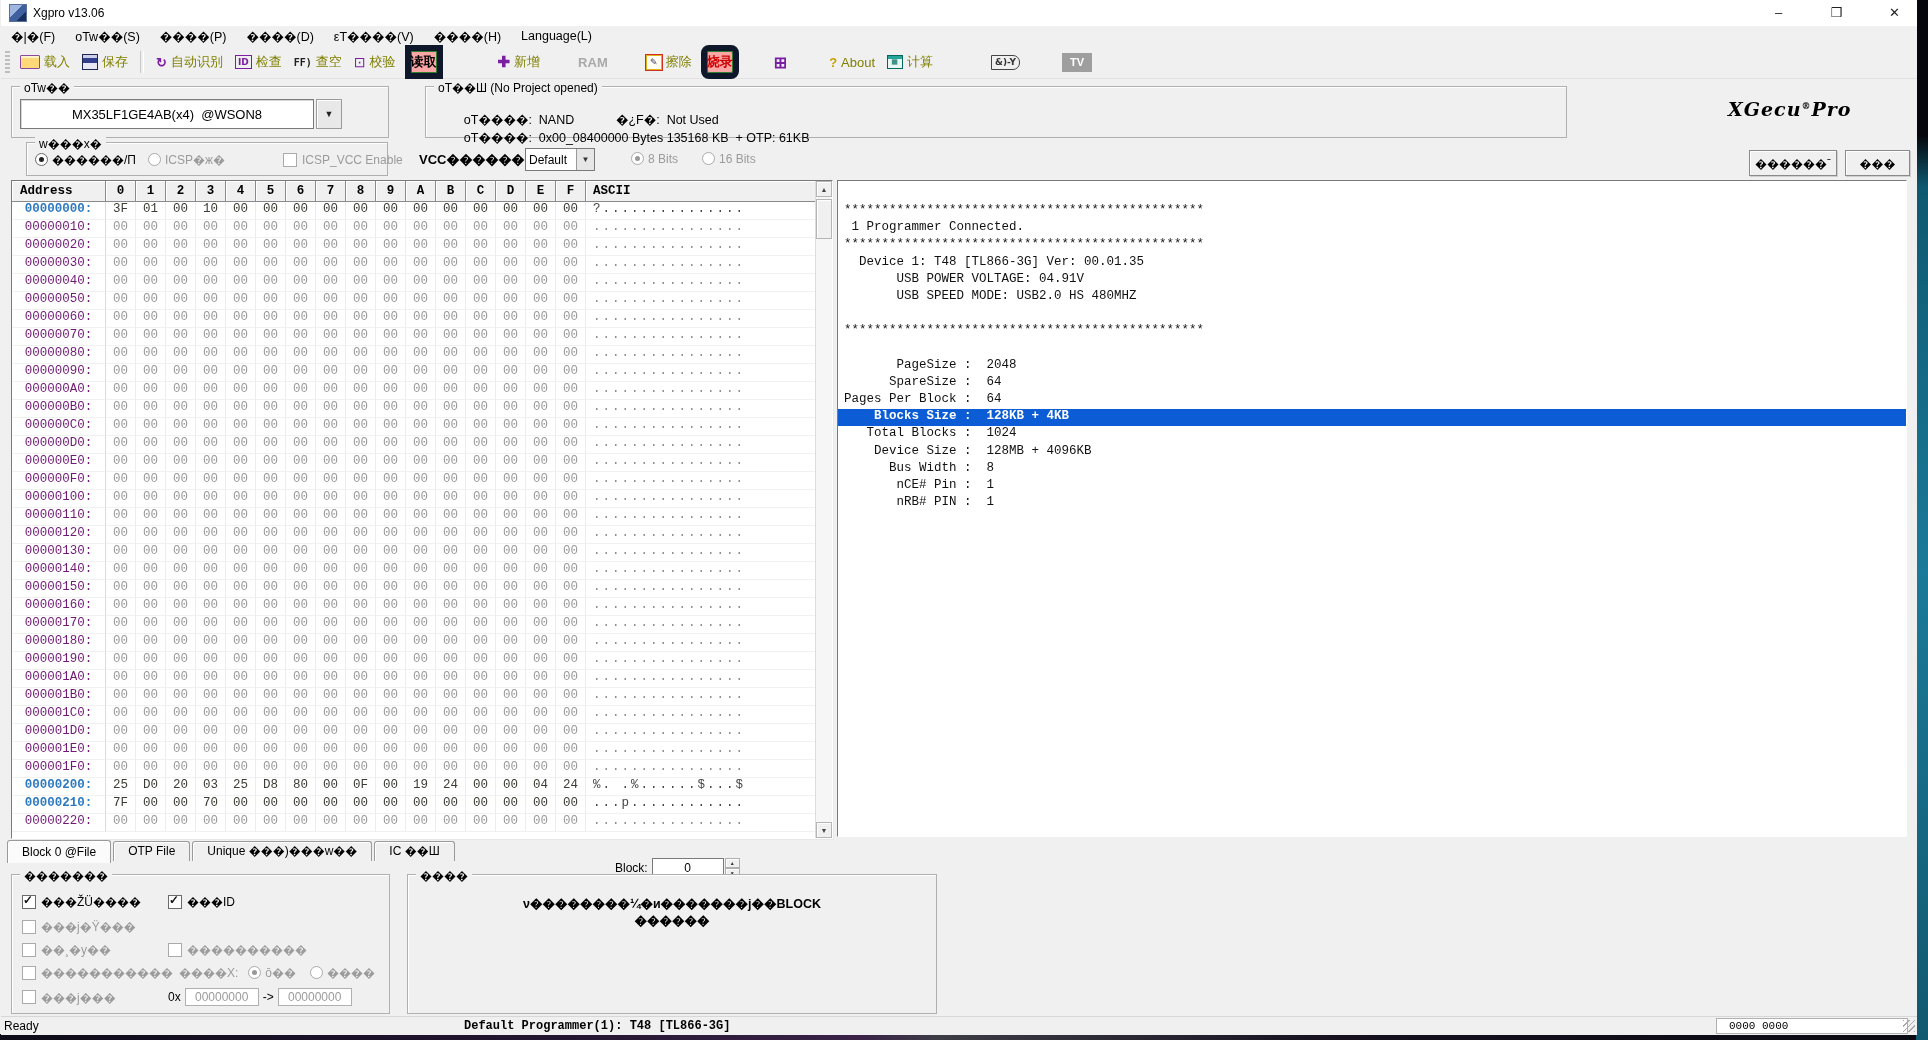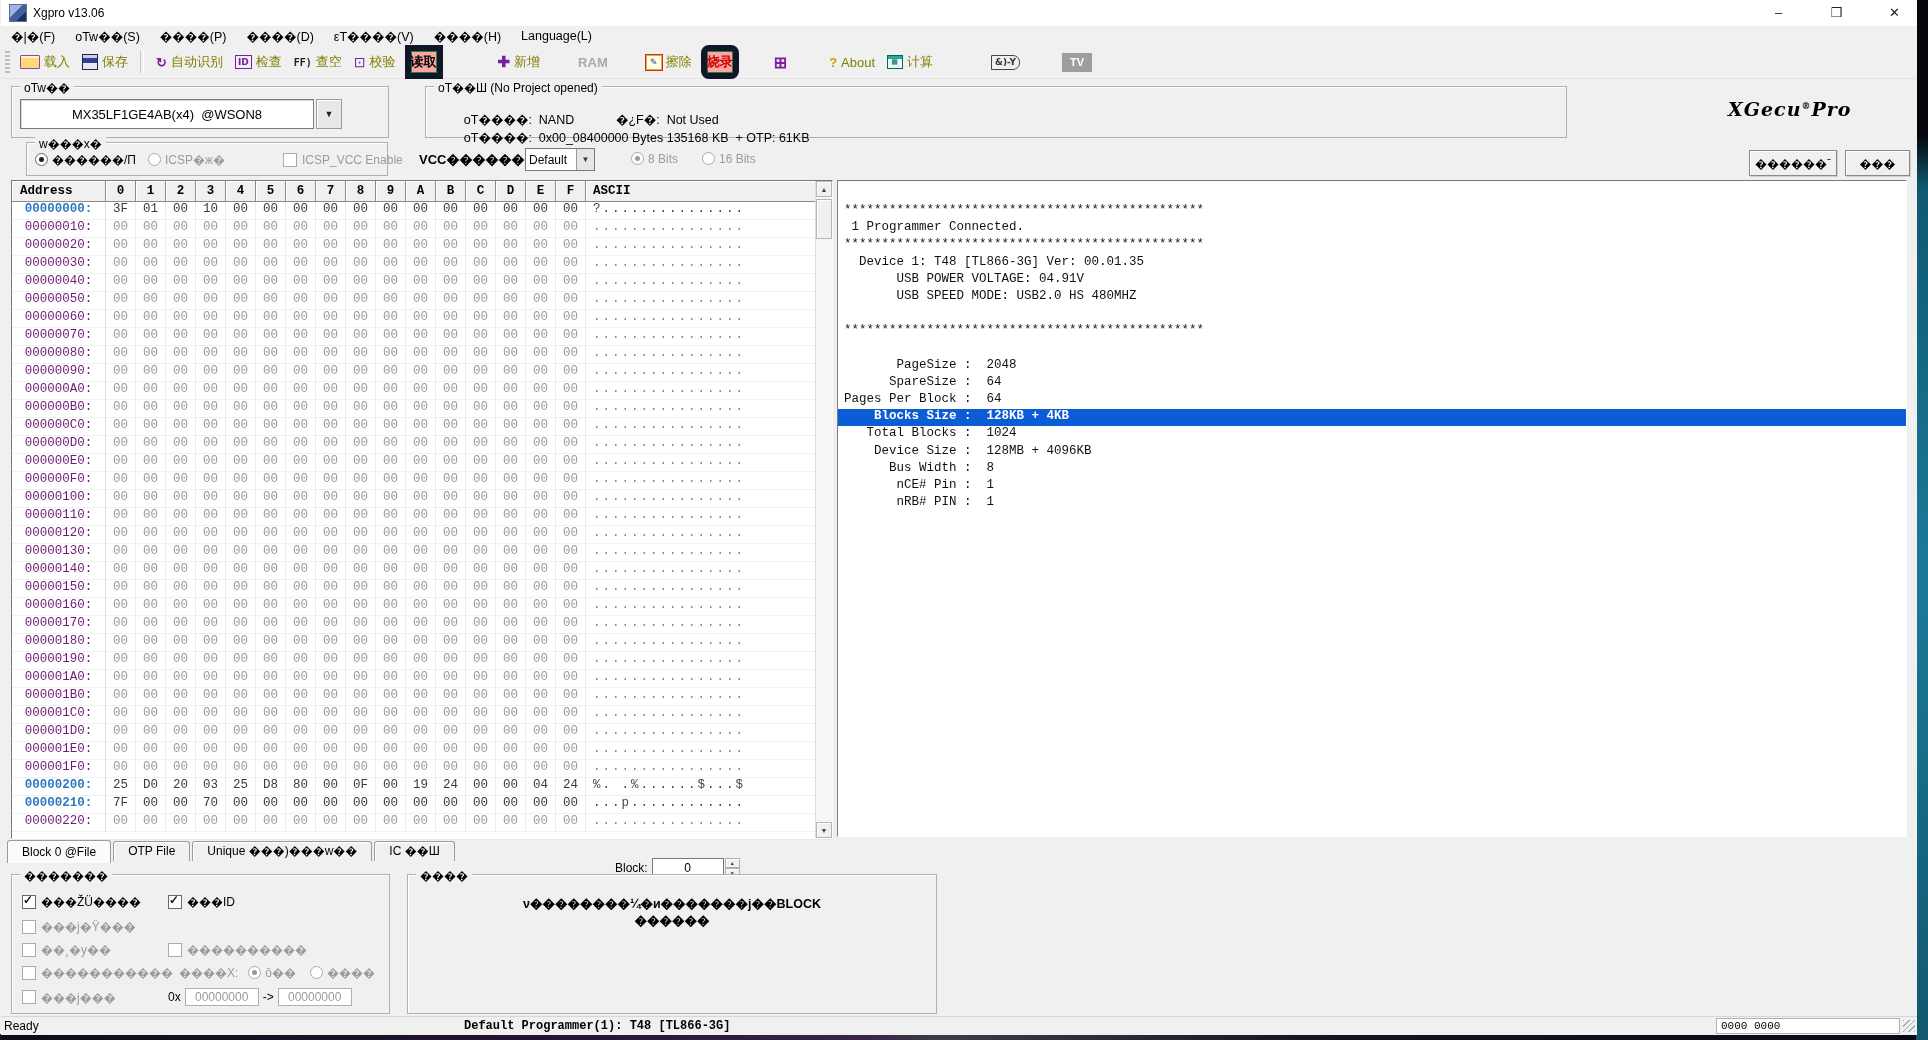--- a/index.html
+++ b/index.html
@@ -137,21 +137,21 @@
   #grp-msg{left:406px;top:874px;width:528px;height:138px;}
   .msg-line{text-align:center;font-weight:bold;font-size:12.5px;white-space:pre;}
   #msg-wrap{position:absolute;left:0;top:20px;width:100%;}
   .hexfield{display:inline-block;width:72px;height:16px;background:#fff;border:1px solid #b0b0b0;color:#9b9b9b;text-align:center;line-height:16px;font-size:12px;margin:0 4px;}
 
   
   #statusbar{position:absolute;left:0;top:1016px;width:1916px;height:18px;background:#f0f0f0;border-top:1px solid #d7d7d7;}
   #status-ready{position:absolute;left:3px;top:2px;font-size:12px;}
   #status-prog{position:absolute;left:463px;top:2px;font:bold 12px "Liberation Mono",monospace;white-space:pre;}
   #status-counter{position:absolute;left:1715px;top:1px;width:178px;height:14px;background:#fff;border:1px solid #b0b0b0;
-    font:11px "Liberation Mono",monospace;line-height:14px;padding-left:4px;}
+    font:11px "Liberation Mono",monospace;line-height:14px;padding-left:12px;}
   #grip{position:absolute;right:2px;top:3px;width:12px;height:12px;
     background:repeating-linear-gradient(135deg,#aaa 0 1px,transparent 1px 4px);}
 </style>
 </head>
 <body>
 
 <div id="screen">
   <div id="desk-right"></div>
   <div id="desk-bottom"></div>
 

